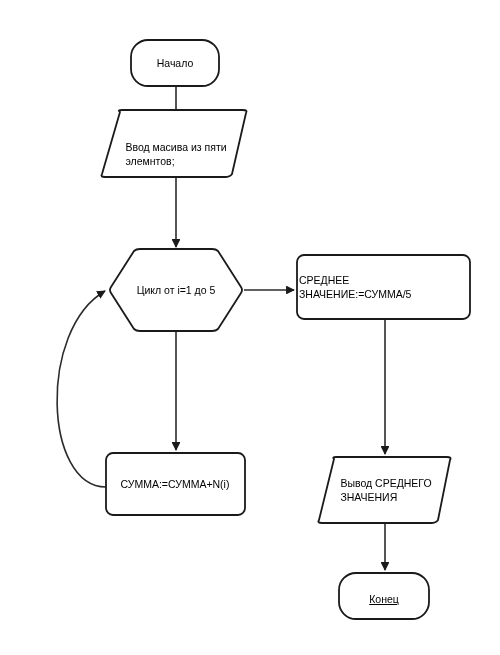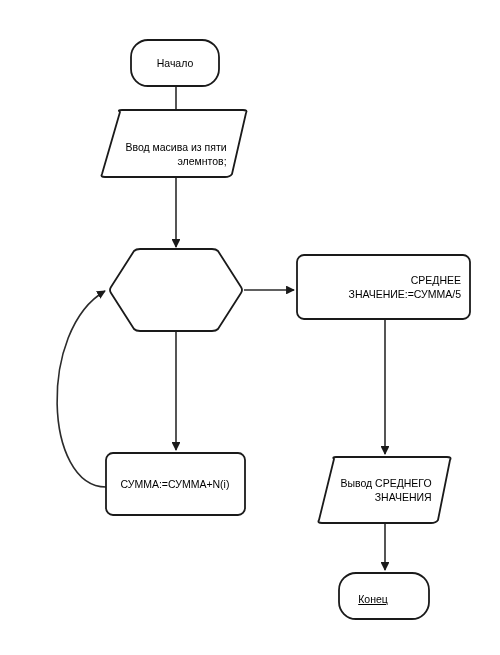--- a/index.html
+++ b/index.html
@@ -17,40 +17,40 @@
   }
   #flow {
     position: absolute;
     left: 0;
     top: 0;
     width: 500px;
     height: 655px;
   }
   .node-label {
     position: absolute;
-    text-align: right;
+    text-align: left;
     color: #000000;
     font-family: "Liberation Sans", sans-serif;
     font-size: 10.5px;
     line-height: 14px;
     white-space: pre-line;
     display: flex;
     align-items: center;
     justify-content: center;
     pointer-events: none;
     border-radius: 16px;
   }
   .lbl-start  { left: 131px; top: 40px;  width: 88px;  height: 46px; }
   .lbl-input  { left: 104px; top: 120px; width: 144px; height: 68px; }
   .lbl-loop   { left: 112px; top: 250px; width: 128px; height: 80px; }
   .lbl-avg    { left: 299px; top: 255px; width: 162px; height: 64px;
                 font-size: 10.5px; }
   .lbl-sum    { left: 106px; top: 453px; width: 138px; height: 62px; }
   .lbl-output { left: 324px; top: 457px; width: 124px; height: 66px; }
-  .lbl-end    { left: 328px; top: 573px; width: 90px;  height: 52px; text-decoration: underline; }
+  .lbl-end    { left: 339px; top: 573px; width: 90px;  height: 52px; text-decoration: underline; }
 </style>
 </head>
 <body>
 
 <div id="canvas">
 
   <svg id="flow" viewBox="0 0 500 655" xmlns="http://www.w3.org/2000/svg">
     <defs>
       <marker id="arrow" viewBox="0 0 10 10" refX="9" refY="5" markerWidth="5.5" markerHeight="5.5" orient="auto-start-reverse">
         <path d="M 0 0 L 10 5 L 0 10 z" fill="#1a1a1a"></path>
@@ -84,20 +84,21 @@
              L 438 520 Q 436 523 431 523 L 322 523 Q 317 523 319 520 Z" fill="#ffffff" stroke="#1a1a1a" stroke-width="1.8" stroke-linejoin="round"></path>
 
     <rect x="339" y="573" width="90" height="46" rx="17" ry="17" fill="#ffffff" stroke="#1a1a1a" stroke-width="1.8"></rect>
   </svg>
 
   <div class="node-label lbl-start">Начало</div>
 
   <div class="node-label lbl-input">Ввод масива из пяти
 элемнтов;</div>
 
+  <div class="node-label lbl-loop">Цикл от i=1 до 5</div>
 
   <div class="node-label lbl-avg">СРЕДНЕЕ ЗНАЧЕНИЕ:=СУММА/5</div>
 
   <div class="node-label lbl-output">Вывод СРЕДНЕГО
 ЗНАЧЕНИЯ</div>
 
   <div class="node-label lbl-sum">СУММА:=СУММА+N(i)</div>
 
   <div class="node-label lbl-end">Конец</div>
 

